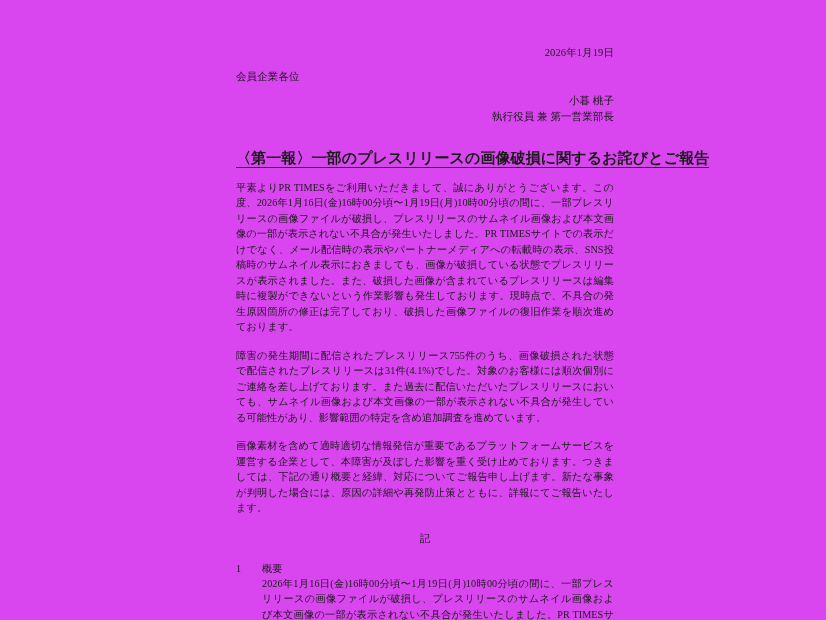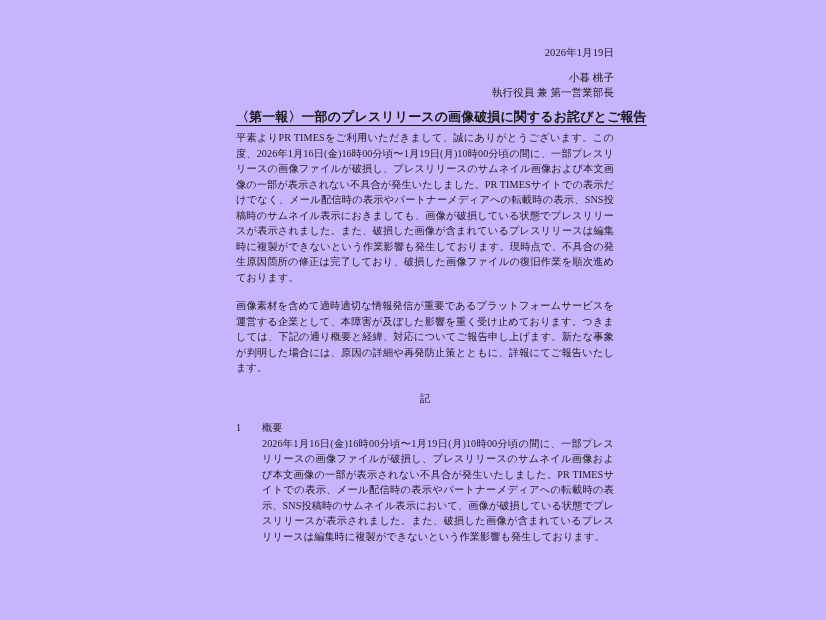--- a/index.html
+++ b/index.html
@@ -14,21 +14,21 @@
     overflow: hidden;
     font-family: "Liberation Serif", "DejaVu Serif", serif;
     color: #1a1a1a;
     -webkit-font-smoothing: antialiased;
   }
 
   .page {
     position: relative;
     width: 826px;
     height: 620px;
-    background: #c4b5fd;
+    background: #d946ef;
     box-sizing: border-box;
   }
 
   
   .content {
     position: absolute;
     left: 236px;
     top: 0;
     width: 378px;
   }
@@ -55,41 +55,41 @@
     line-height: 1.5;
     margin-top: 9px;
     letter-spacing: 0.1px;
   }
   .sender-block div {
     white-space: nowrap;
   }
 
   .doc-title {
     text-align: center;
-    font-size: 13px;
+    font-size: 15px;
     font-weight: bold;
-    margin-top: 7px;
+    margin-top: 24px;
     letter-spacing: 0.1px;
     white-space: nowrap;
   }
   .doc-title span {
     border-bottom: 1px solid #1a1a1a;
     padding-bottom: 1px;
   }
 
   .para {
     font-size: 10.2px;
     line-height: 1.52;
     text-align: justify;
     text-justify: inter-character;
     letter-spacing: 0.05px;
     margin: 0;
   }
   .para-first {
-    margin-top: 4px;
+    margin-top: 12px;
   }
   .para-gap {
     margin-top: 13px;
   }
 
   .ki-mark {
     text-align: center;
     font-size: 10.5px;
     line-height: 1.5;
     margin-top: 15px;
@@ -125,32 +125,34 @@
   }
 </style>
 </head>
 <body>
 
 <div class="page">
   <div class="content">
 
     <div class="date-line">2026年1月19日</div>
 
+    <div class="addressee">会員企業各位</div>
 
     <div class="sender-block">
       <div>小暮 桃子</div>
       <div>執行役員 兼 第一営業部長</div>
     </div>
 
     <div class="doc-title">
       <span>〈第一報〉一部のプレスリリースの画像破損に関するお詫びとご報告</span>
     </div>
 
     <p class="para para-first">平素よりPR TIMESをご利用いただきまして、誠にありがとうございます。この度、2026年1月16日(金)16時00分頃〜1月19日(月)10時00分頃の間に、一部プレスリリースの画像ファイルが破損し、プレスリリースのサムネイル画像および本文画像の一部が表示されない不具合が発生いたしました。PR TIMESサイトでの表示だけでなく、メール配信時の表示やパートナーメディアへの転載時の表示、SNS投稿時のサムネイル表示におきましても、画像が破損している状態でプレスリリースが表示されました。また、破損した画像が含まれているプレスリリースは編集時に複製ができないという作業影響も発生しております。現時点で、不具合の発生原因箇所の修正は完了しており、破損した画像ファイルの復旧作業を順次進めております。</p>
 
+    <p class="para para-gap">障害の発生期間に配信されたプレスリリース755件のうち、画像破損された状態で配信されたプレスリリースは31件(4.1%)でした。対象のお客様には順次個別にご連絡を差し上げております。また過去に配信いただいたプレスリリースにおいても、サムネイル画像および本文画像の一部が表示されない不具合が発生している可能性があり、影響範囲の特定を含め追加調査を進めています。</p>
 
     <p class="para para-gap">画像素材を含めて適時適切な情報発信が重要であるプラットフォームサービスを運営する企業として、本障害が及ぼした影響を重く受け止めております。つきましては、下記の通り概要と経緯、対応についてご報告申し上げます。新たな事象が判明した場合には、原因の詳細や再発防止策とともに、詳報にてご報告いたします。</p>
 
     <div class="ki-mark">記</div>
 
     <div class="section">
       <div class="section-head">
         <span class="section-num">1</span>
         <span class="section-title">概要</span>
       </div>

